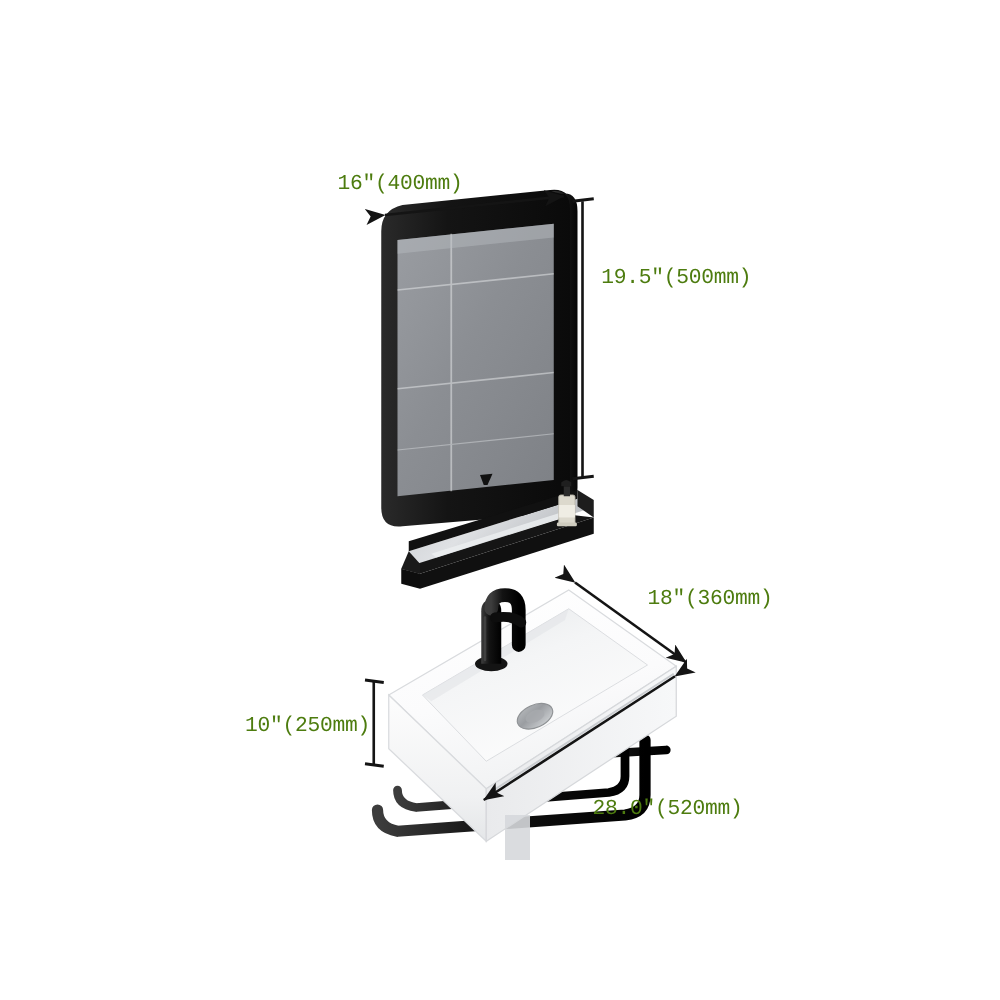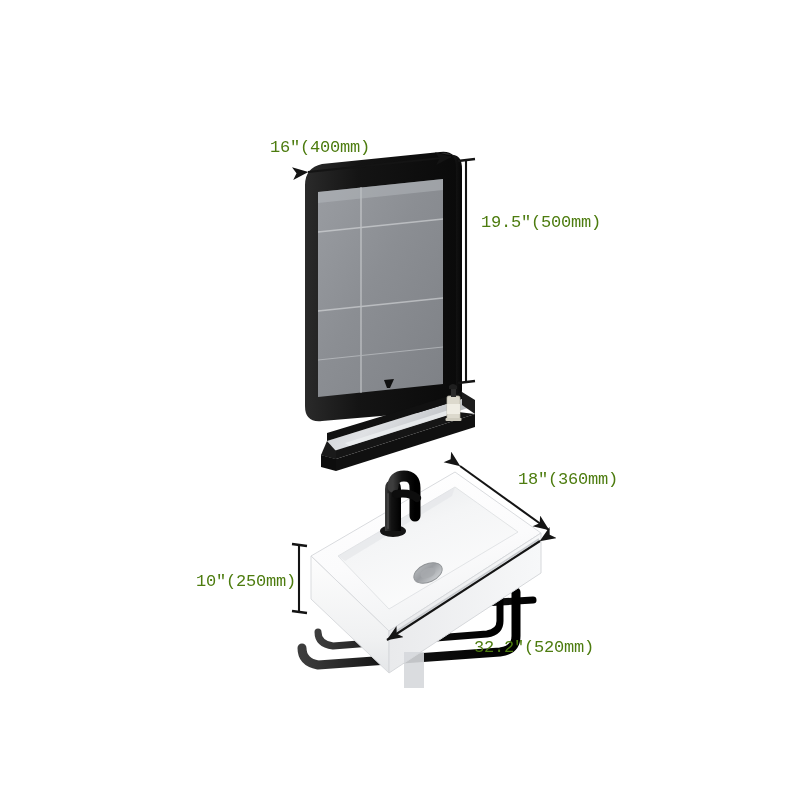--- a/index.html
+++ b/index.html
@@ -215,15 +215,15 @@
   </svg>
 
   <div class="dim-label" id="lbl-width-mirror">16″(400mm)</div>
 
   <div class="dim-label" id="lbl-height-mirror">19.5″(500mm)</div>
 
   <div class="dim-label" id="lbl-depth-sink">18″(360mm)</div>
 
   <div class="dim-label" id="lbl-height-sink">10″(250mm)</div>
 
-  <div class="dim-label" id="lbl-width-sink">32.2″(520mm)</div>
+  <div class="dim-label" id="lbl-width-sink">28.0″(520mm)</div>
 
 </div>
 
 </body></html>

